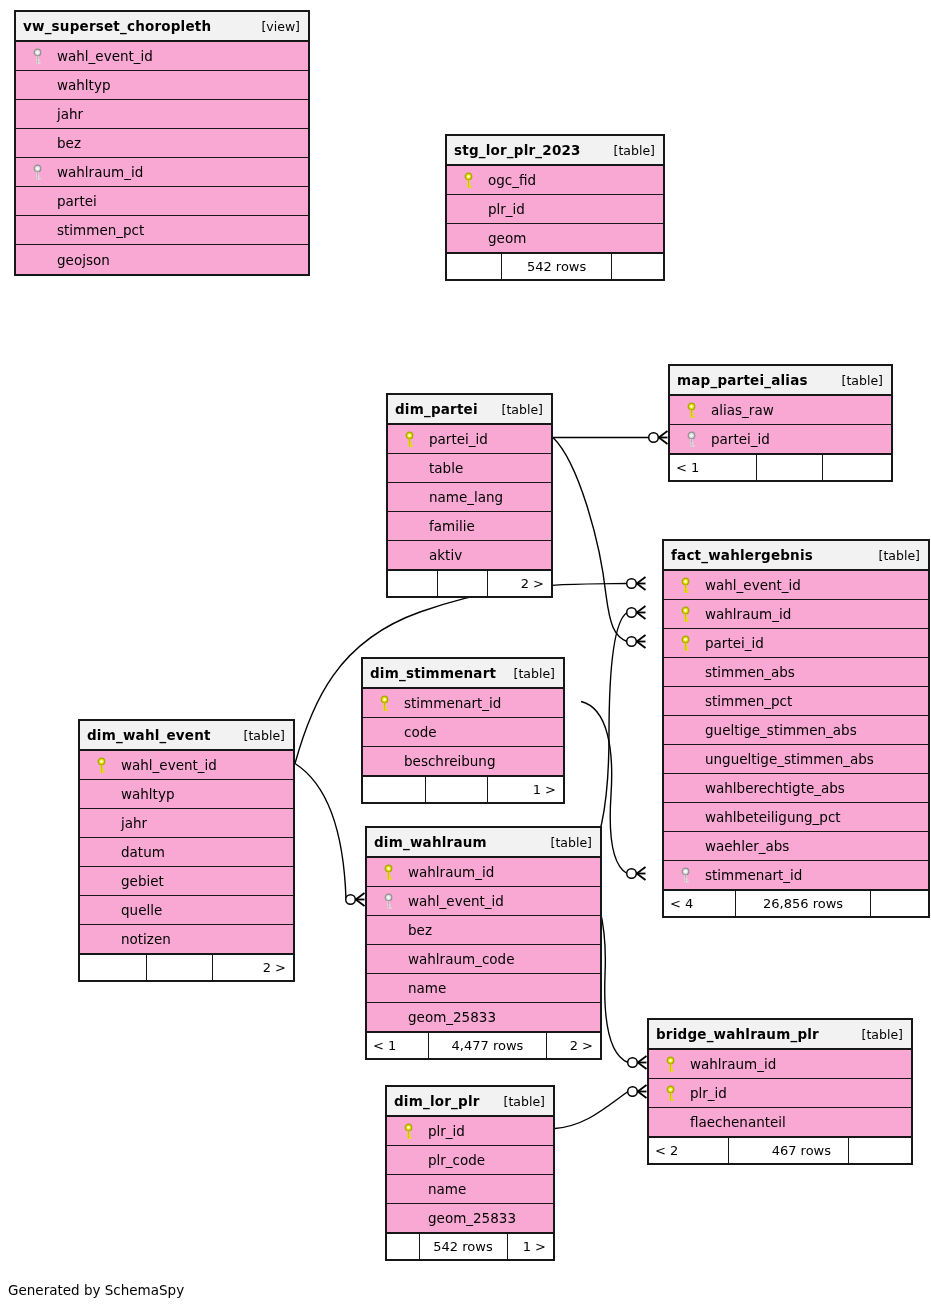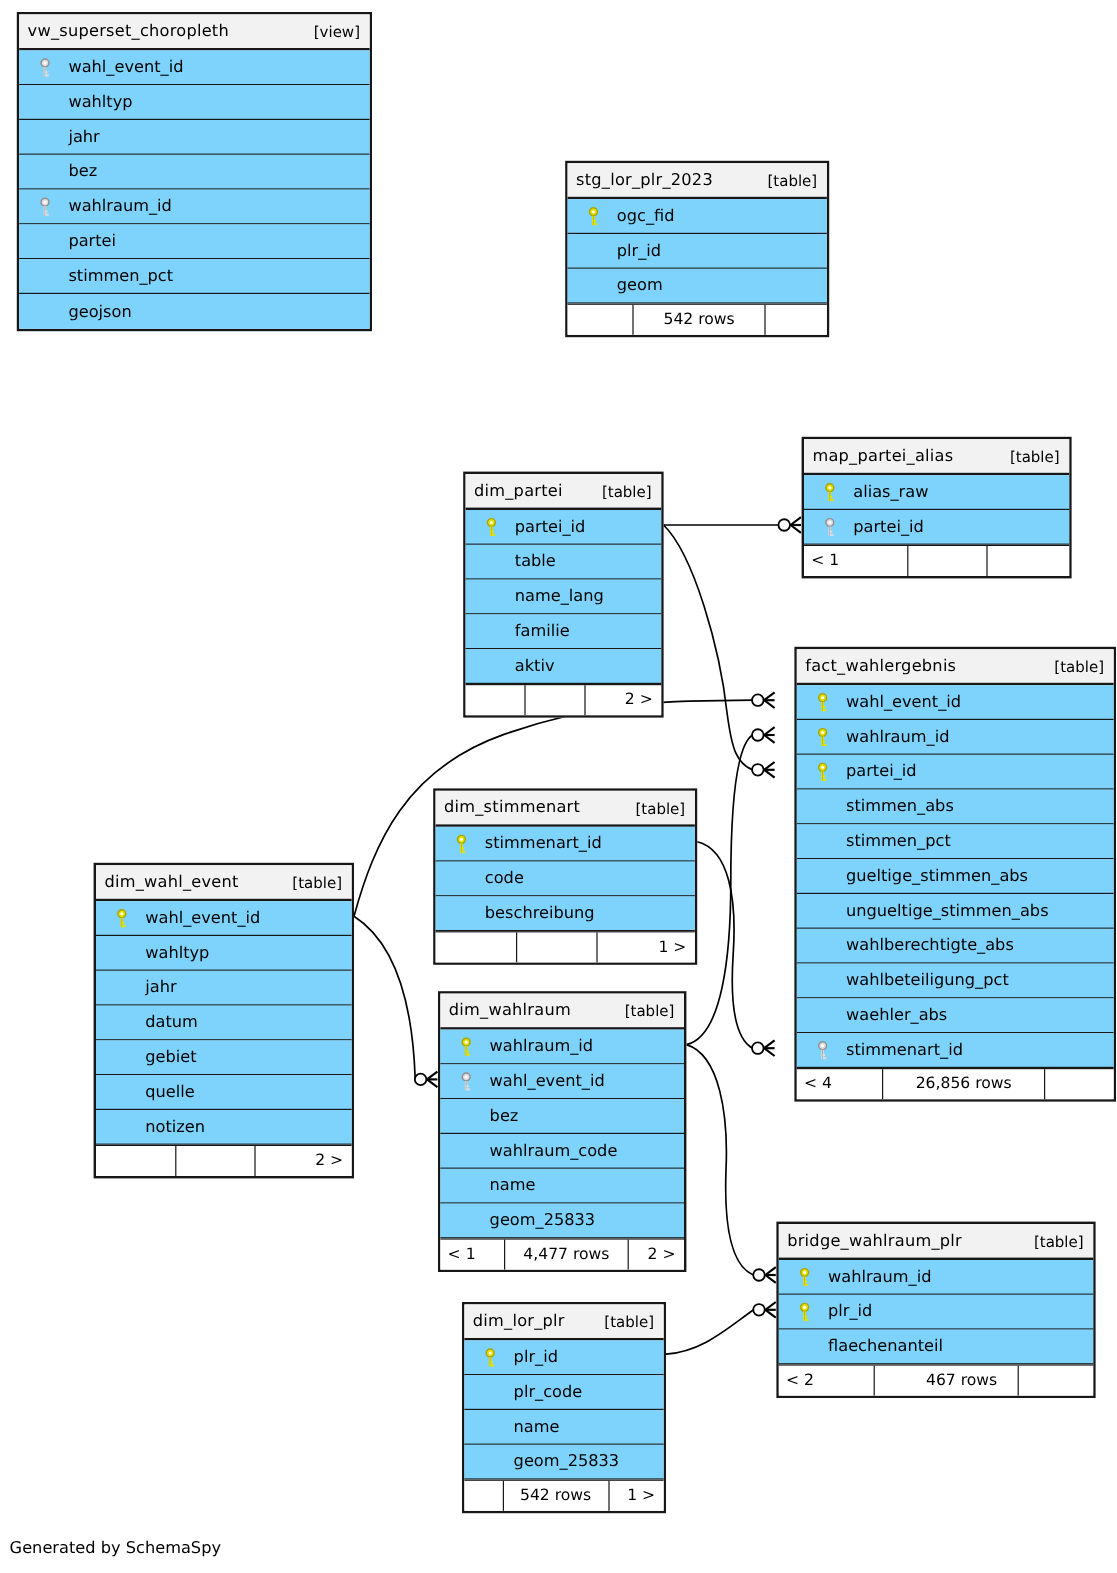--- a/index.html
+++ b/index.html
@@ -21,29 +21,29 @@
   .tbl-header{
     height:30px;
     box-sizing:border-box;
     display:flex;
     align-items:center;
     justify-content:space-between;
     padding:0 8px 0 7px;
     background:#f2f2f2;
     border-bottom:2px solid #171717;
   }
-  .tbl-name{font-weight:normal;font-size:13.5px;letter-spacing:.2px;white-space:nowrap;}
+  .tbl-name{font-weight:bold;font-size:13.5px;letter-spacing:.2px;white-space:nowrap;}
   .tbl-type{font-size:12.5px;white-space:nowrap;}
   .tbl-row{
     height:29px;
     box-sizing:border-box;
     display:flex;
     align-items:center;
     border-bottom:1.5px solid #171717;
-    background:#7dd3fc;
+    background:#f9a8d4;
   }
   .tbl-row:last-child{border-bottom:none;}
   .key-slot{
     width:16px;
     margin:0 12px 0 13px;
     display:flex;
     align-items:center;
     justify-content:center;
     flex:0 0 auto;
   }
@@ -185,21 +185,21 @@
       </div>
       <div class="tbl-row">
         <span class="key-slot"></span>
         <span class="col-name">stimmen_pct</span>
       </div>
       <div class="tbl-row">
         <span class="key-slot"></span>
         <span class="col-name">geojson</span>
       </div>
     </div>
-    <div class="tbl" style="left: 471px; top: 134px; width: 220px;">
+    <div class="tbl" style="left: 445px; top: 134px; width: 220px;">
       <div class="tbl-header">
         <span class="tbl-name">stg_lor_plr_2023</span>
         <span class="tbl-type">[table]</span>
       </div>
       <div class="tbl-row">
         <span class="key-slot">
           <svg viewBox="0 0 12 18" width="11" height="17">
             <circle cx="6" cy="4.6" r="3.6" fill="#e4e000" stroke="#a9a500" stroke-width="1.3"></circle>
             <circle cx="6" cy="4.6" r="1.4" fill="#ffffff"></circle>
             <line x1="6" y1="8.2" x2="6" y2="16.6" stroke="#e4e000" stroke-width="2.4"></line>
@@ -385,21 +385,21 @@
           </svg>
         </span>
         <span class="col-name">stimmenart_id</span>
       </div>
       <div class="tbl-footer">
         <span class="fcell c1" style="width: 27%;">&lt; 4</span>
         <span class="fcell c2" style="width: 51%;">26,856 rows</span>
         <span class="fcell c3" style="width: 22%;"></span>
       </div>
     </div>
-    <div class="tbl" style="left: 361px; top: 657px; width: 220px;">
+    <div class="tbl" style="left: 361px; top: 657px; width: 204px;">
       <div class="tbl-header">
         <span class="tbl-name">dim_stimmenart</span>
         <span class="tbl-type">[table]</span>
       </div>
       <div class="tbl-row">
         <span class="key-slot">
           <svg viewBox="0 0 12 18" width="11" height="17">
             <circle cx="6" cy="4.6" r="3.6" fill="#e4e000" stroke="#a9a500" stroke-width="1.3"></circle>
             <circle cx="6" cy="4.6" r="1.4" fill="#ffffff"></circle>
             <line x1="6" y1="8.2" x2="6" y2="16.6" stroke="#e4e000" stroke-width="2.4"></line>
@@ -465,21 +465,21 @@
       <div class="tbl-row">
         <span class="key-slot"></span>
         <span class="col-name">notizen</span>
       </div>
       <div class="tbl-footer">
         <span class="fcell c1" style="width: 31%;"></span>
         <span class="fcell c2" style="width: 31%;"></span>
         <span class="fcell c3" style="width: 38%;">2 &gt;</span>
       </div>
     </div>
-    <div class="tbl" style="left: 365px; top: 826px; width: 207px;">
+    <div class="tbl" style="left: 365px; top: 826px; width: 237px;">
       <div class="tbl-header">
         <span class="tbl-name">dim_wahlraum</span>
         <span class="tbl-type">[table]</span>
       </div>
       <div class="tbl-row">
         <span class="key-slot">
           <svg viewBox="0 0 12 18" width="11" height="17">
             <circle cx="6" cy="4.6" r="3.6" fill="#e4e000" stroke="#a9a500" stroke-width="1.3"></circle>
             <circle cx="6" cy="4.6" r="1.4" fill="#ffffff"></circle>
             <line x1="6" y1="8.2" x2="6" y2="16.6" stroke="#e4e000" stroke-width="2.4"></line>

